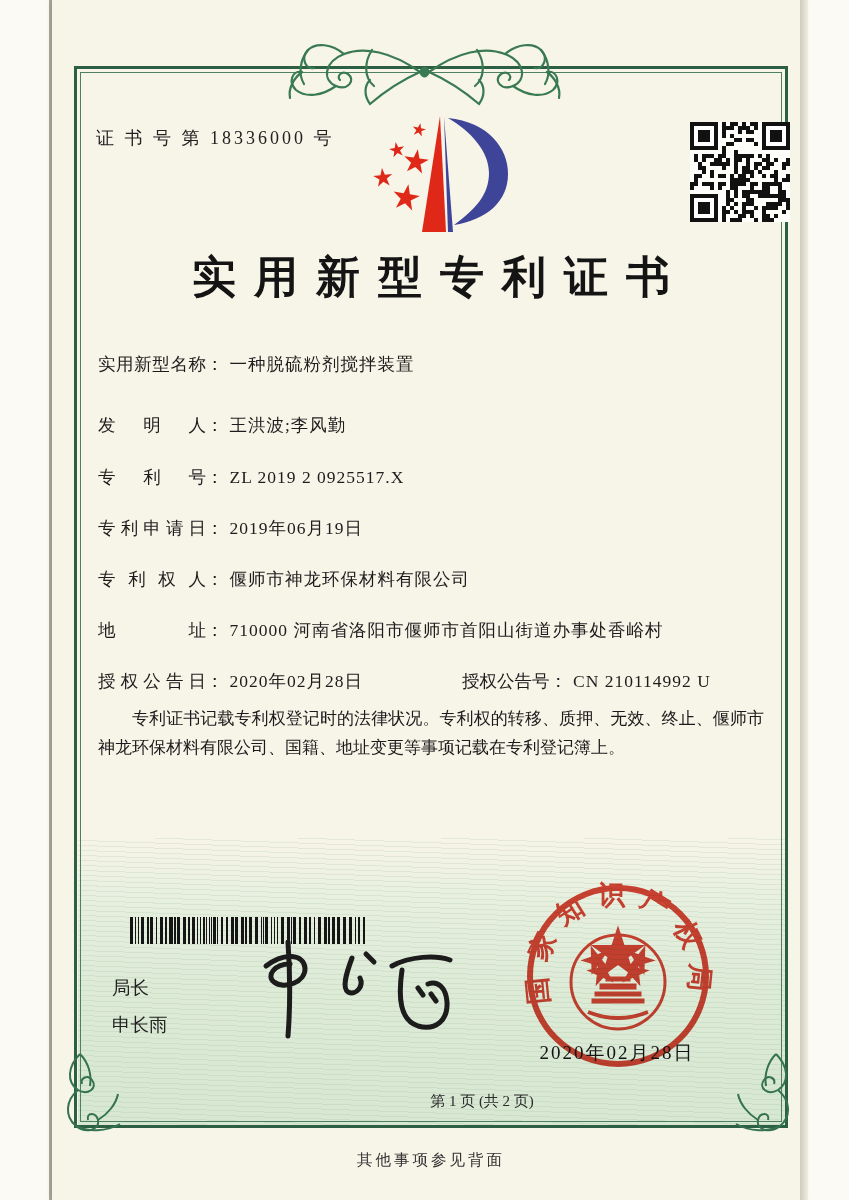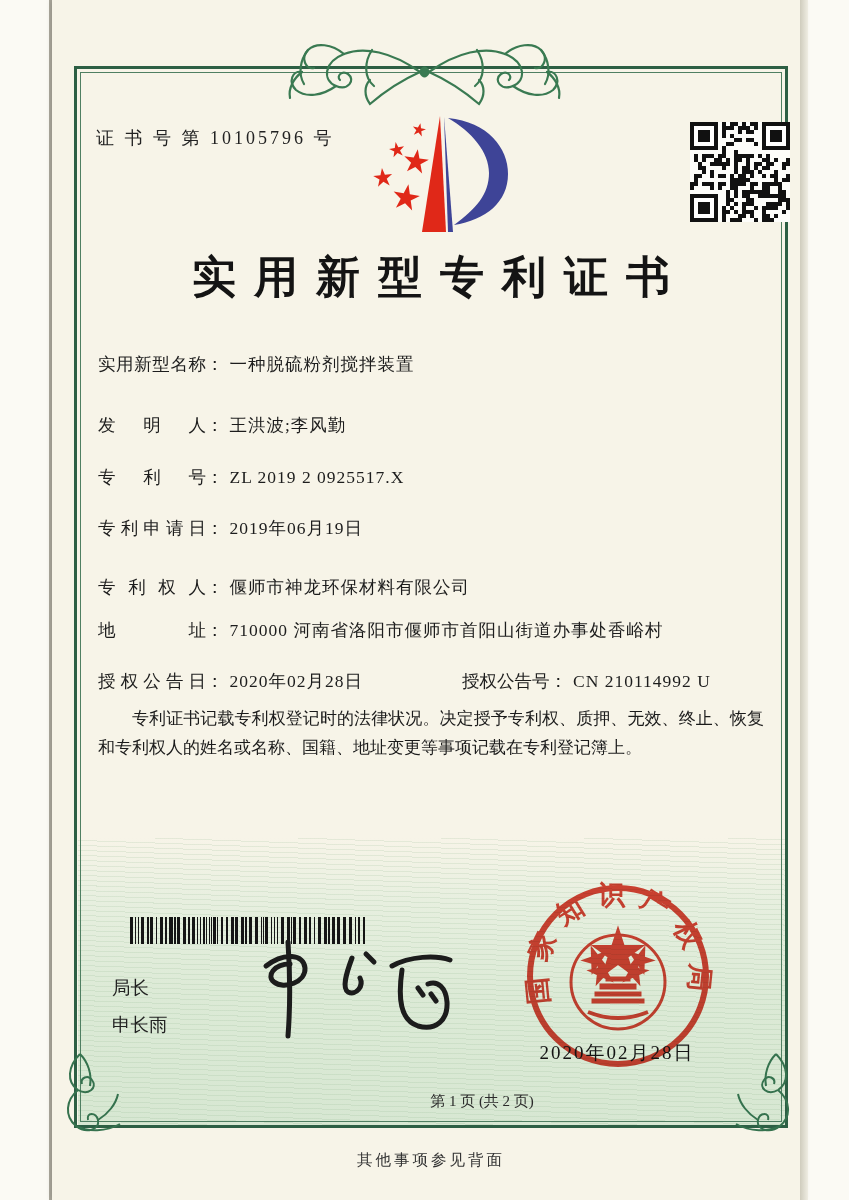--- a/index.html
+++ b/index.html
@@ -122,21 +122,21 @@
 <svg class="corner-fl corner-br" width="80" height="88" viewBox="0 0 80 88">
   <g stroke="#35724e" fill="none" stroke-width="2">
     <path d="M22,2 C10,14 8,30 20,38 C30,44 40,36 34,28 C30,22 22,26 24,32"></path>
     <path d="M20,38 C8,48 6,64 18,74 C28,82 42,78 40,68 C38,60 28,60 30,68"></path>
     <path d="M22,2 C30,10 34,22 32,34"></path>
     <path d="M18,74 C30,80 48,80 62,72"></path>
     <path d="M40,68 C50,62 58,52 60,42"></path>
   </g>
 </svg>
 
-<div class="cert-number">证 书 号 第 10105796 号</div>
+<div class="cert-number">证 书 号 第 18336000 号</div>
 
 <svg class="logo" width="178" height="130" viewBox="0 0 178 130">
   <defs>
     <path id="st" d="M0,-1 L0.2245,-0.309 L0.951,-0.309 L0.3633,0.118 L0.5878,0.809 L0,0.382 L-0.5878,0.809 L-0.3633,0.118 L-0.951,-0.309 L-0.2245,-0.309 Z"></path>
   </defs>
   <g fill="#e02818">
     <use href="#st" transform="translate(63,20) scale(7) rotate(12)"></use>
     <use href="#st" transform="translate(41,40) scale(8) rotate(-10)"></use>
     <use href="#st" transform="translate(60,52) scale(13) rotate(8)"></use>
     <use href="#st" transform="translate(27,68) scale(10) rotate(-6)"></use>
@@ -376,34 +376,34 @@
   </div>
   <div class="field-row" style="top:61px">
     <span class="flabel">发明人</span><span class="colon">：</span><span class="fvalue">王洪波;李风勤</span>
   </div>
   <div class="field-row" style="top:113px">
     <span class="flabel">专利号</span><span class="colon">：</span><span class="fvalue">ZL 2019 2 0925517.X</span>
   </div>
   <div class="field-row" style="top:164px">
     <span class="flabel">专利申请日</span><span class="colon">：</span><span class="fvalue">2019年06月19日</span>
   </div>
-  <div class="field-row" style="top:223px">
+  <div class="field-row" style="top:215px">
     <span class="flabel">专利权人</span><span class="colon">：</span><span class="fvalue">偃师市神龙环保材料有限公司</span>
   </div>
   <div class="field-row" style="top:266px">
     <span class="flabel">地址</span><span class="colon">：</span><span class="fvalue">710000 河南省洛阳市偃师市首阳山街道办事处香峪村</span>
   </div>
   <div class="field-row" style="top:317px;width:670px">
     <span class="flabel">授权公告日</span><span class="colon">：</span><span class="fvalue">2020年02月28日</span>
     <span class="grant-pair"><span>授权公告号</span><span class="colon">：</span><span class="fvalue">CN 210114992 U</span></span>
   </div>
 </div>
 
 <div class="paras">
-  <p>专利证书记载专利权登记时的法律状况。决定授予专利权、质押、无效、终止、恢复和专利权人的姓名或名称、国籍、地址变更等事项记载在专利登记簿上。</p>
+  <p>专利证书记载专利权登记时的法律状况。专利权的转移、质押、无效、终止、偃师市神龙环保材料有限公司、国籍、地址变更等事项记载在专利登记簿上。</p>
 </div>
 
 <div class="barcode" id="barcode">
     <div style="width:3px;background:#151515;"></div>
     <div style="width:2px;"></div>
     <div style="width:1px;background:#151515;"></div>
     <div style="width:2px;"></div>
     <div style="width:1px;background:#151515;"></div>
     <div style="width:2px;"></div>
     <div style="width:3px;background:#151515;"></div>

